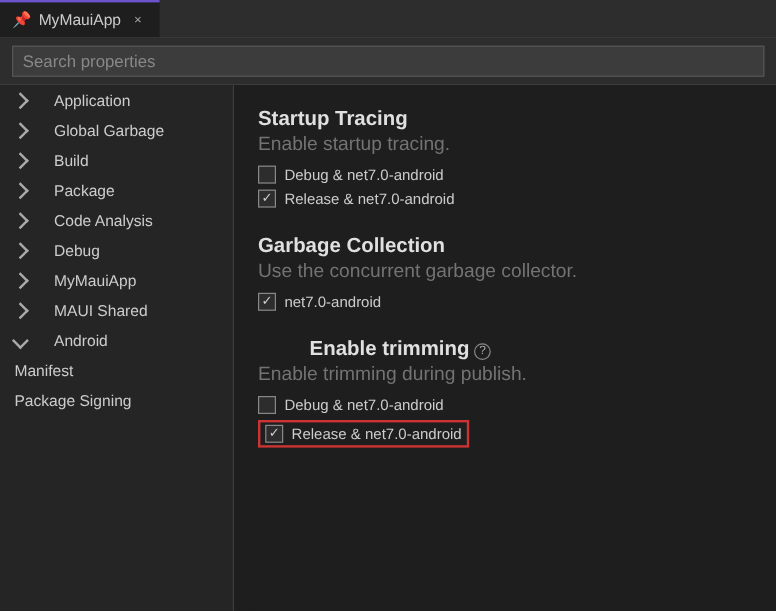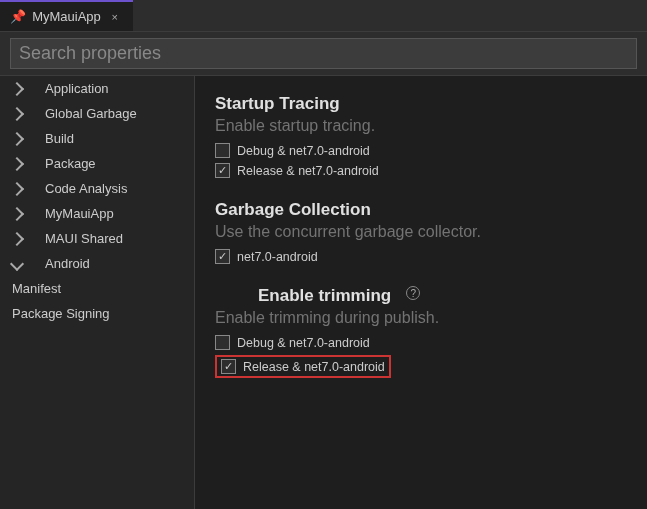--- a/index.html
+++ b/index.html
@@ -50,21 +50,21 @@
       background: #2d2d2d;
       padding: 6px 10px;
       border-bottom: 1px solid #3c3c3c;
     }
     .search-input {
       width: 100%;
       background: #3c3c3c;
       border: 1px solid #555;
       color: #f9a8d4;
       padding: 4px 8px;
-      font-size: 18px;
+      font-size: 14px;
       outline: none;
     }
     .search-input::placeholder { color: #888; }
 
     
     .main {
       display: flex;
       height: calc(509px - 32px - 36px);
     }
 
@@ -170,22 +170,22 @@
       padding: 2px 4px;
       display: inline-flex;
       align-items: center;
       gap: 7px;
       color: #cccccc;
       font-size: 12.5px;
     }
 
     .section-title-with-icon {
       display: flex;
-      align-items: flex-start;
-      gap: 15px;
+      align-items: center;
+      gap: 4px;
       padding-left: 43px;
     }
     .help-icon {
       display: inline-flex;
       align-items: center;
       justify-content: center;
       width: 14px;
       height: 14px;
       border-radius: 50%;
       border: 1px solid #888;
@@ -228,20 +228,24 @@
     <div class="sidebar-item">
       <span class="chevron-right"></span>
       <span>Package</span>
     </div>
     <div class="sidebar-item">
       <span class="chevron-right"></span>
       <span>Code Analysis</span>
     </div>
     <div class="sidebar-item">
       <span class="chevron-right"></span>
+      <span>Debug</span>
+    </div>
+    <div class="sidebar-item">
+      <span class="chevron-right"></span>
       <span>MyMauiApp</span>
     </div>
     <div class="sidebar-item">
       <span class="chevron-right"></span>
       <span>MAUI Shared</span>
     </div>
     <div class="sidebar-item">
       <span class="chevron-down"></span>
       <span>Android</span>
     </div>

